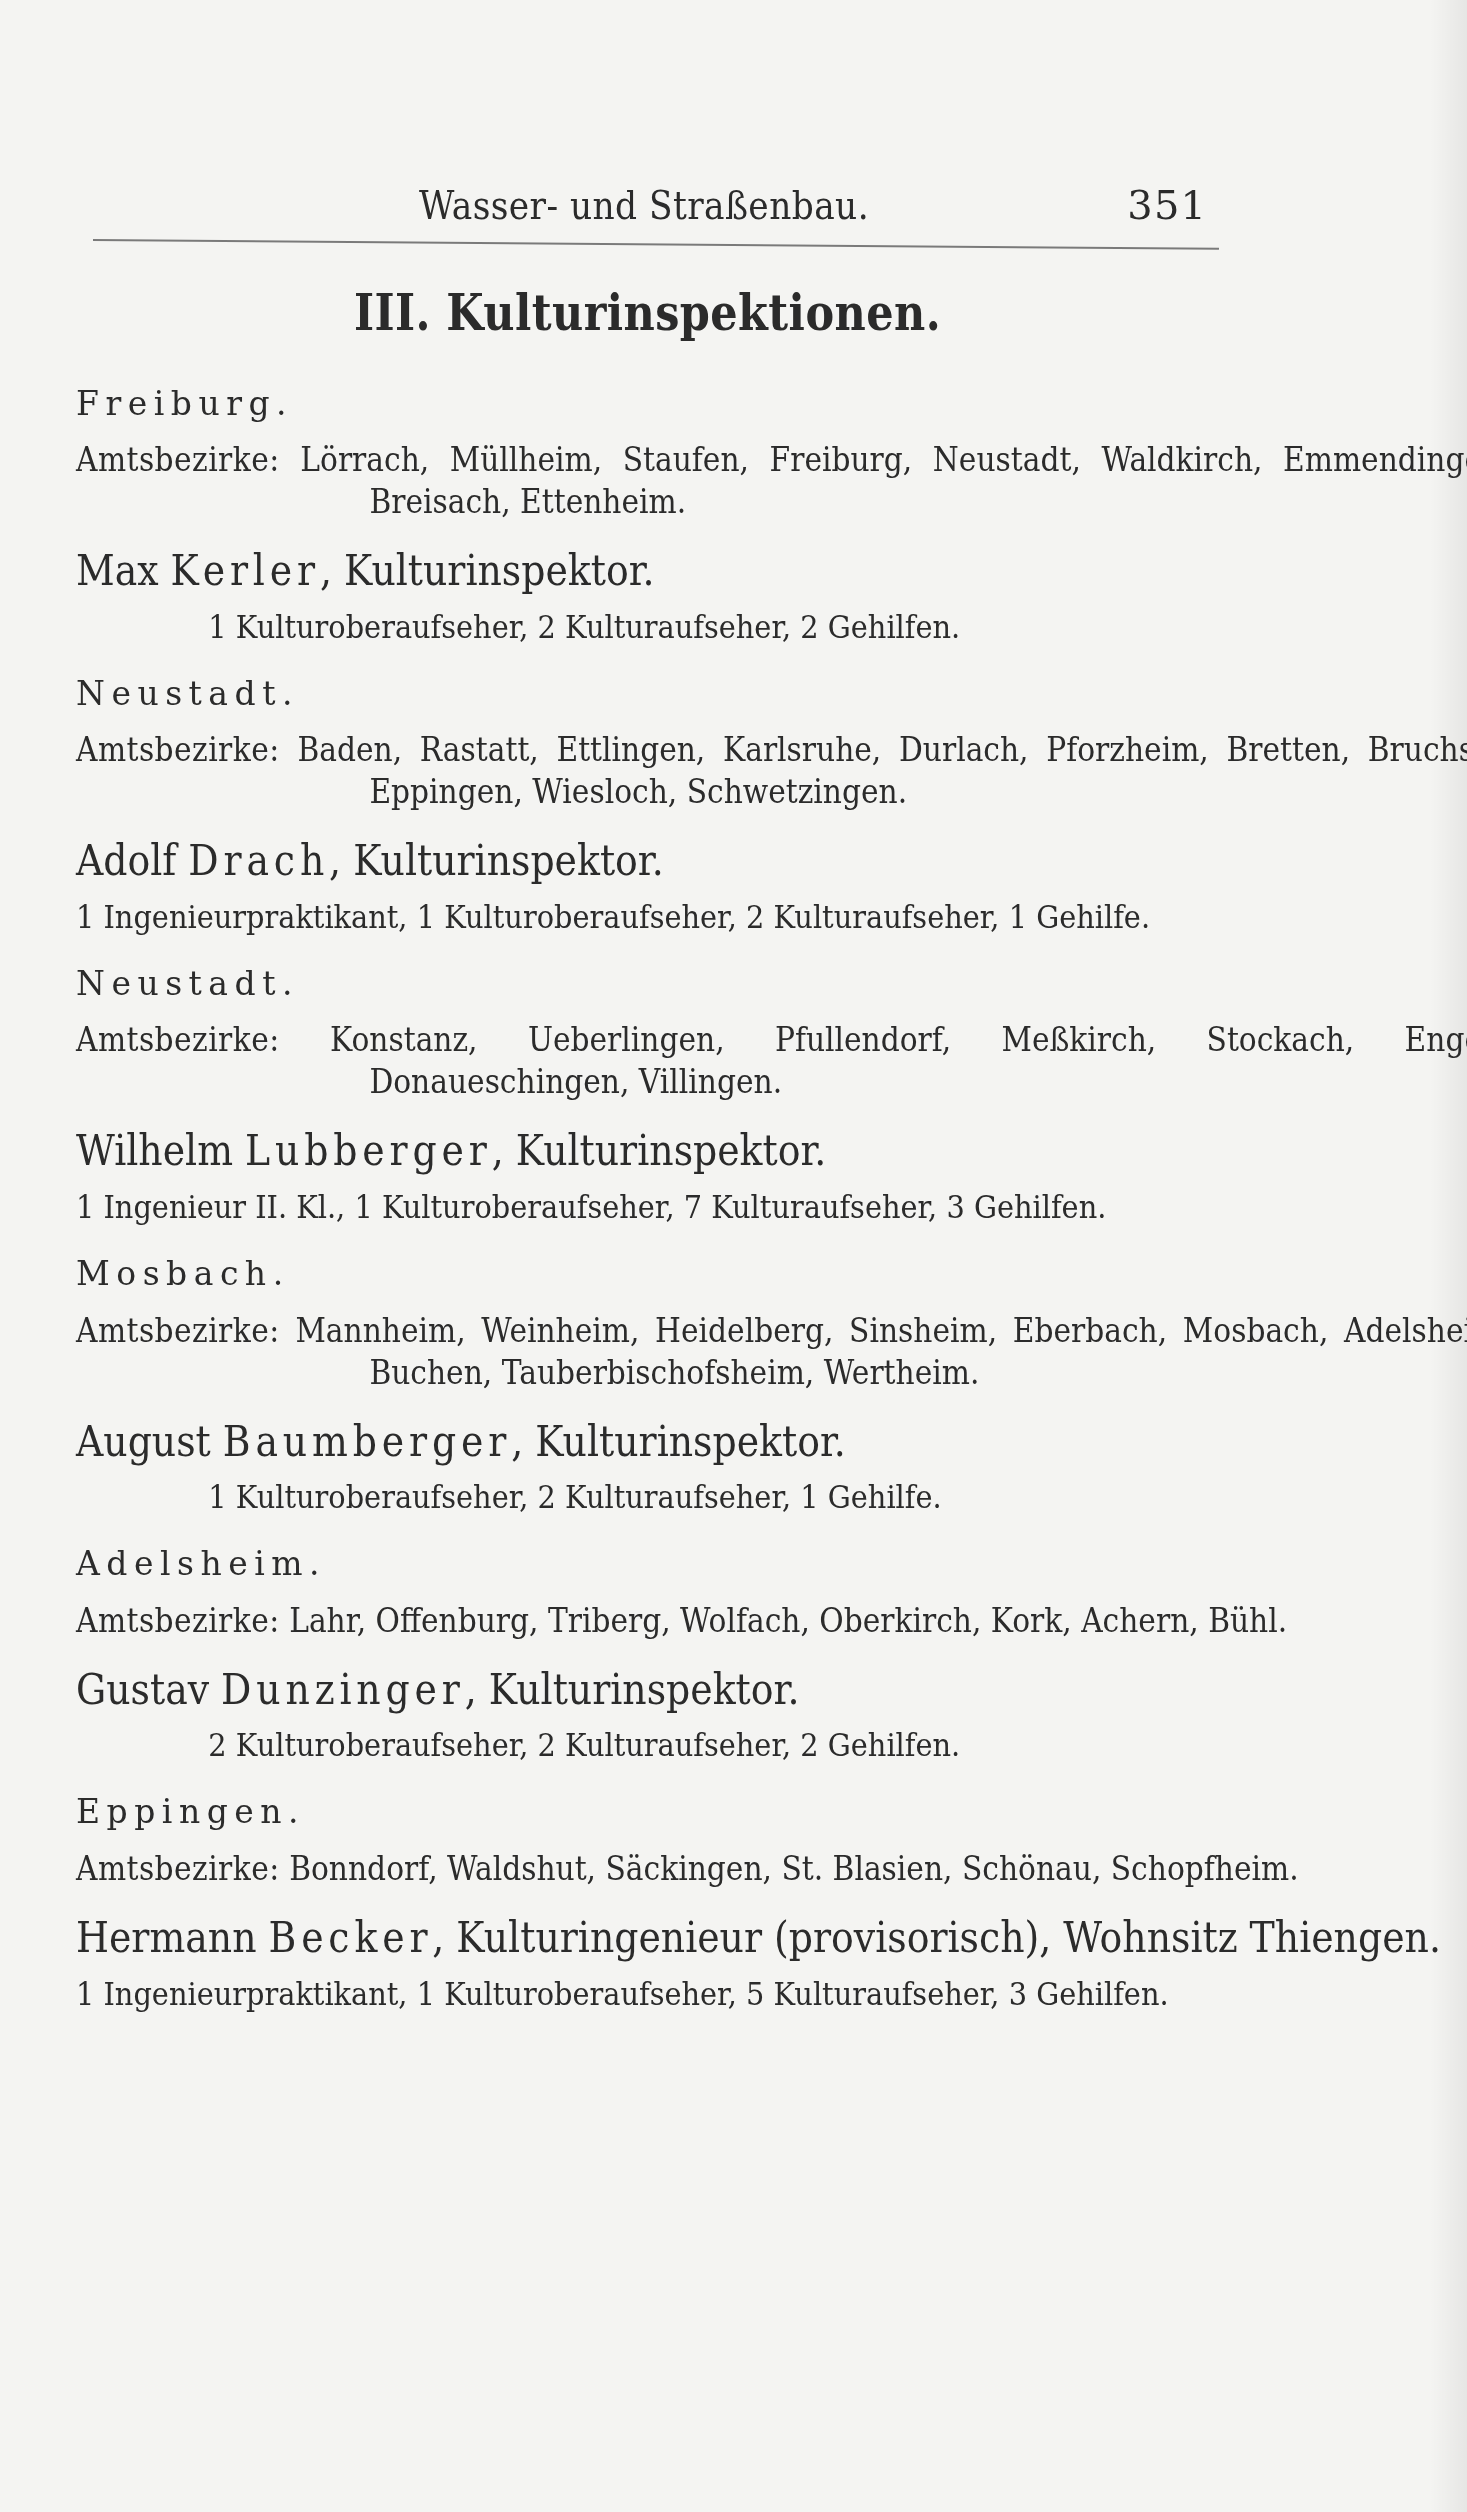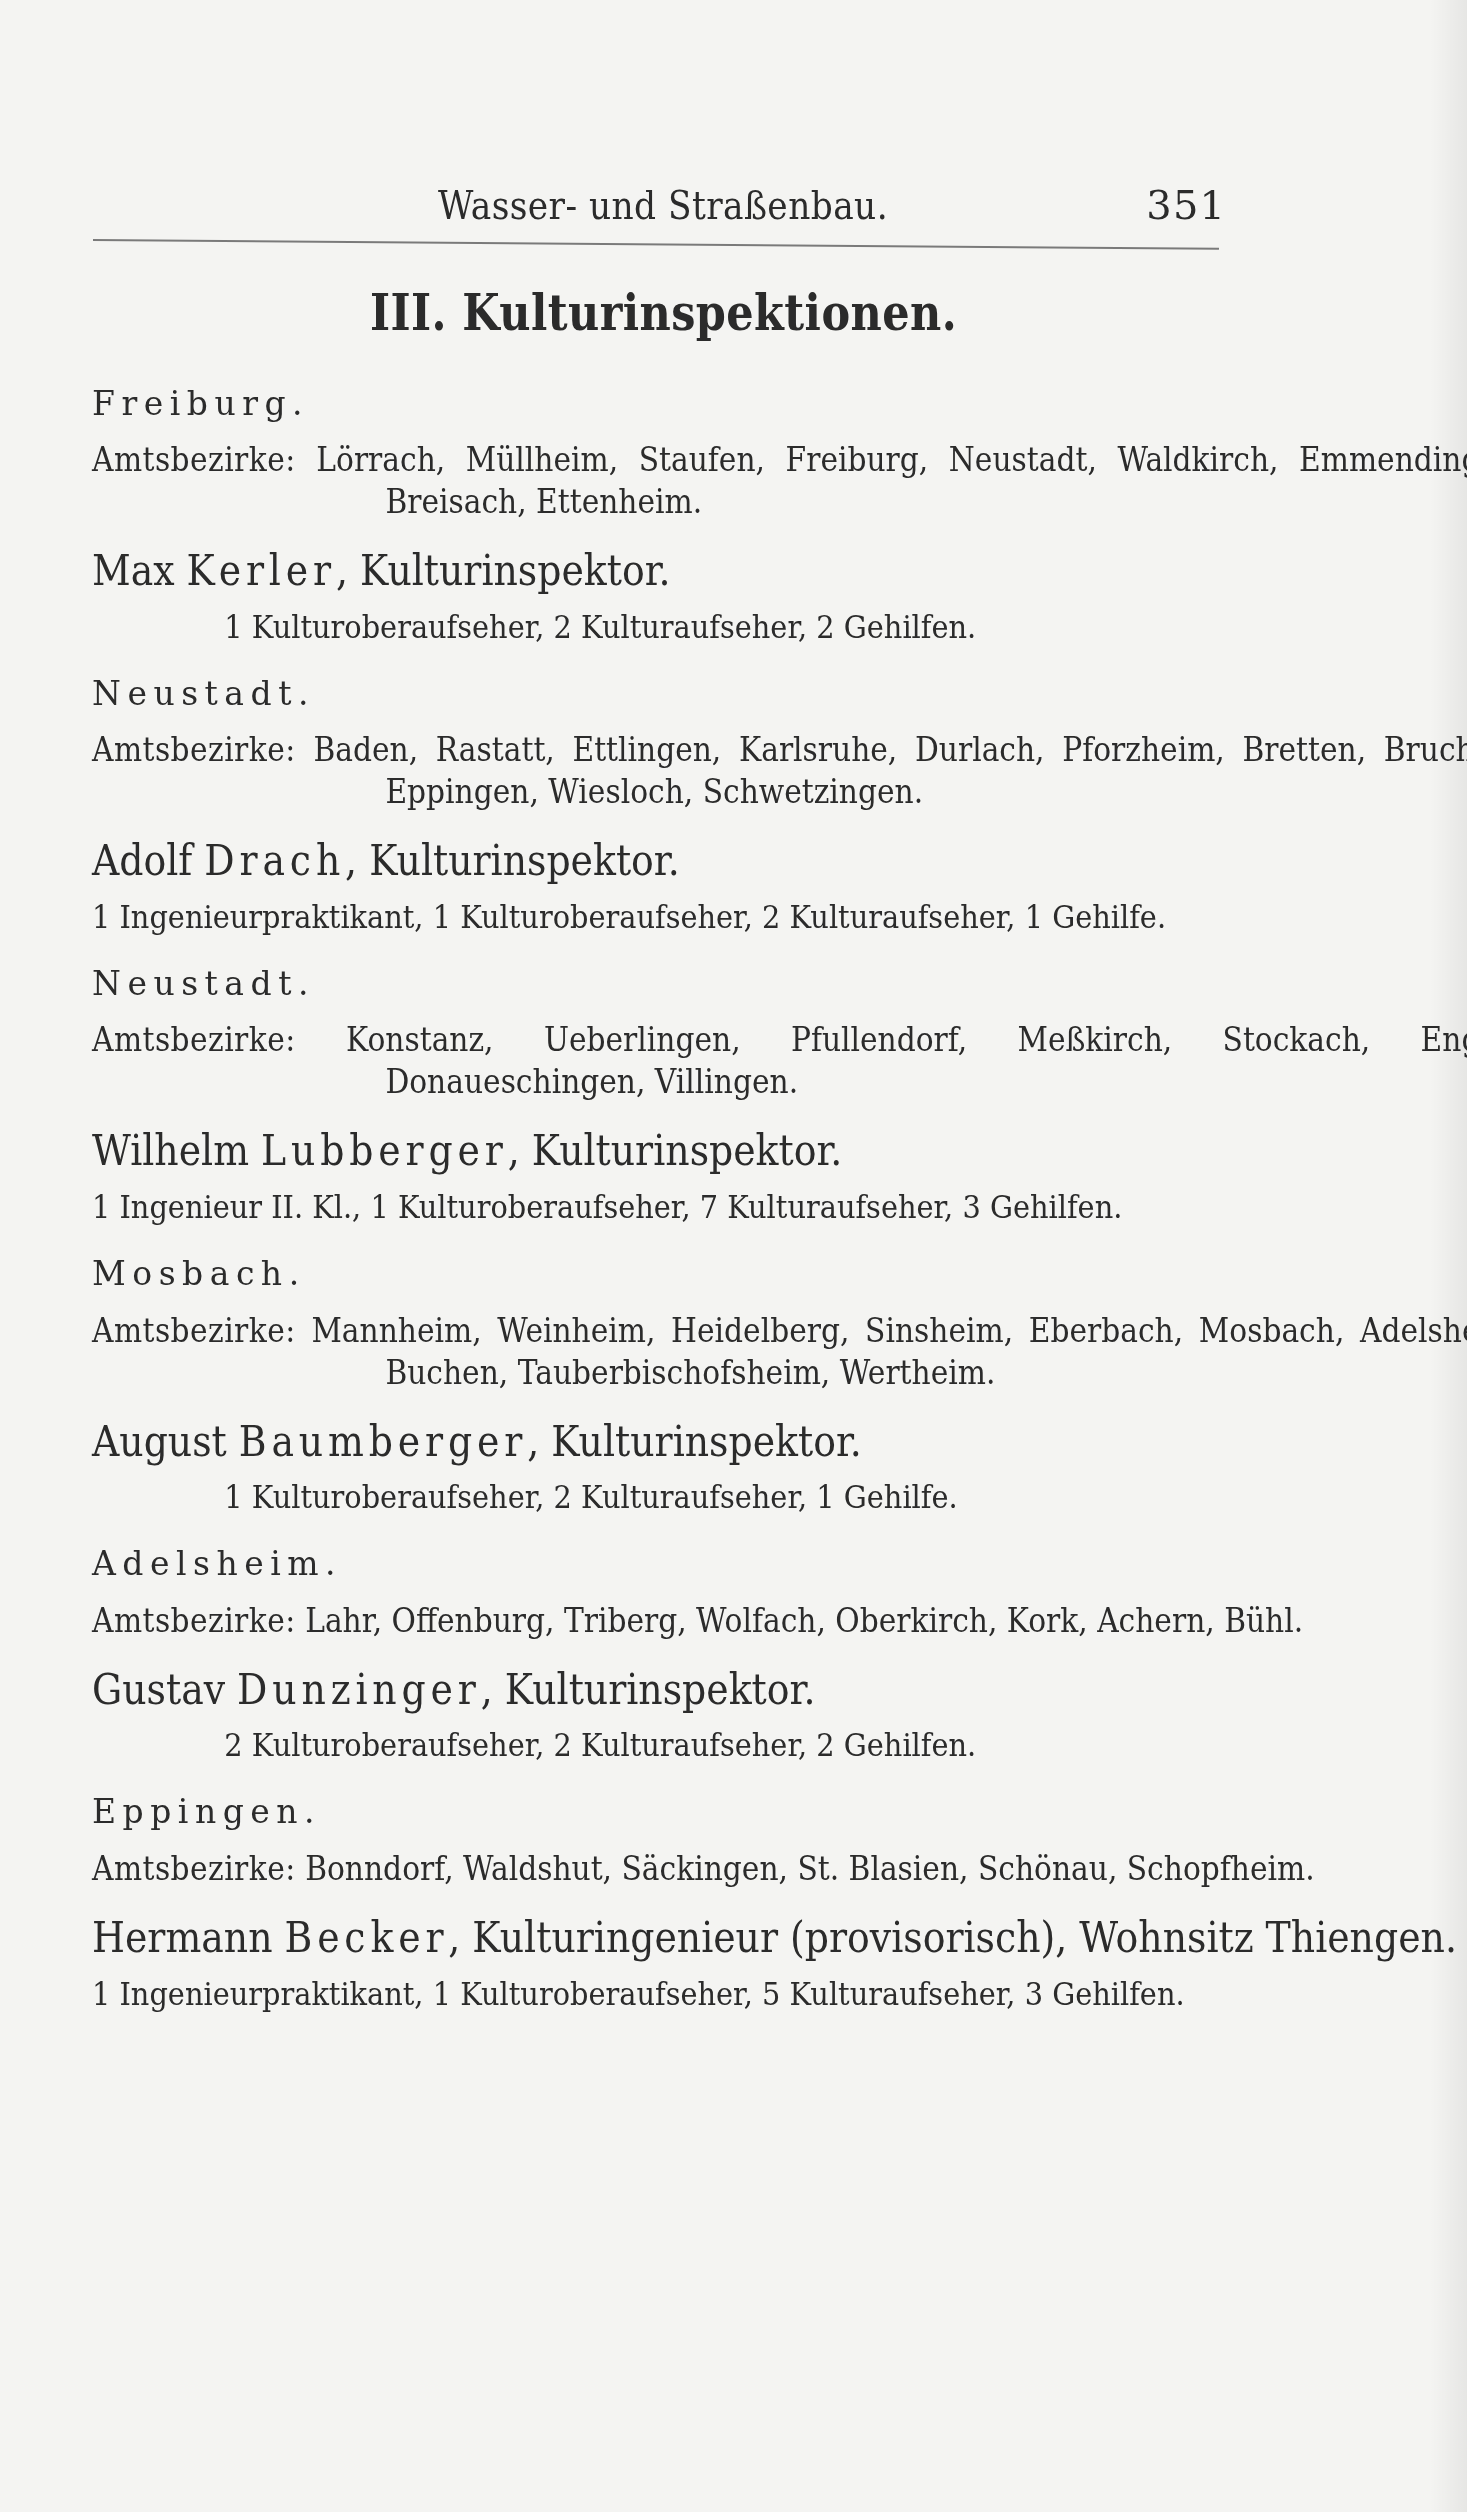--- a/index.html
+++ b/index.html
@@ -16,21 +16,21 @@
       color: #2b2b2b;
     }
     .page-shade {
       position: absolute;
       right: 0; top: 0;
       width: 38px; height: 2512px;
       background: linear-gradient(to right, rgba(0,0,0,0), rgba(0,0,0,0.06));
     }
     .running-head {
       position: absolute;
-      left: 100px;
+      left: 81px;
       width: 1126px;
       top: 177px;
       height: 60px;
     }
     .running-title {
       position: absolute;
       left: 0; right: 0;
       text-align: center;
       font-size: 40px;
       top: 5.4px;
@@ -53,21 +53,20 @@
       height: 0;
       border-top: 2.7px solid #7a7a7a;
       transform: rotate(0.45deg);
       transform-origin: left center;
     }
     .content {
       position: absolute;
       left: 76px;
       top: 283px;
       width: 1143px;
-      margin-left: 16px;
     }
     .section-title {
       text-align: center;
       font-size: 50px;
       font-weight: bold;
       margin: 0 0 42px 0;
       letter-spacing: 0.5px;
       transform: scaleX(0.86);
     }
     .district {

